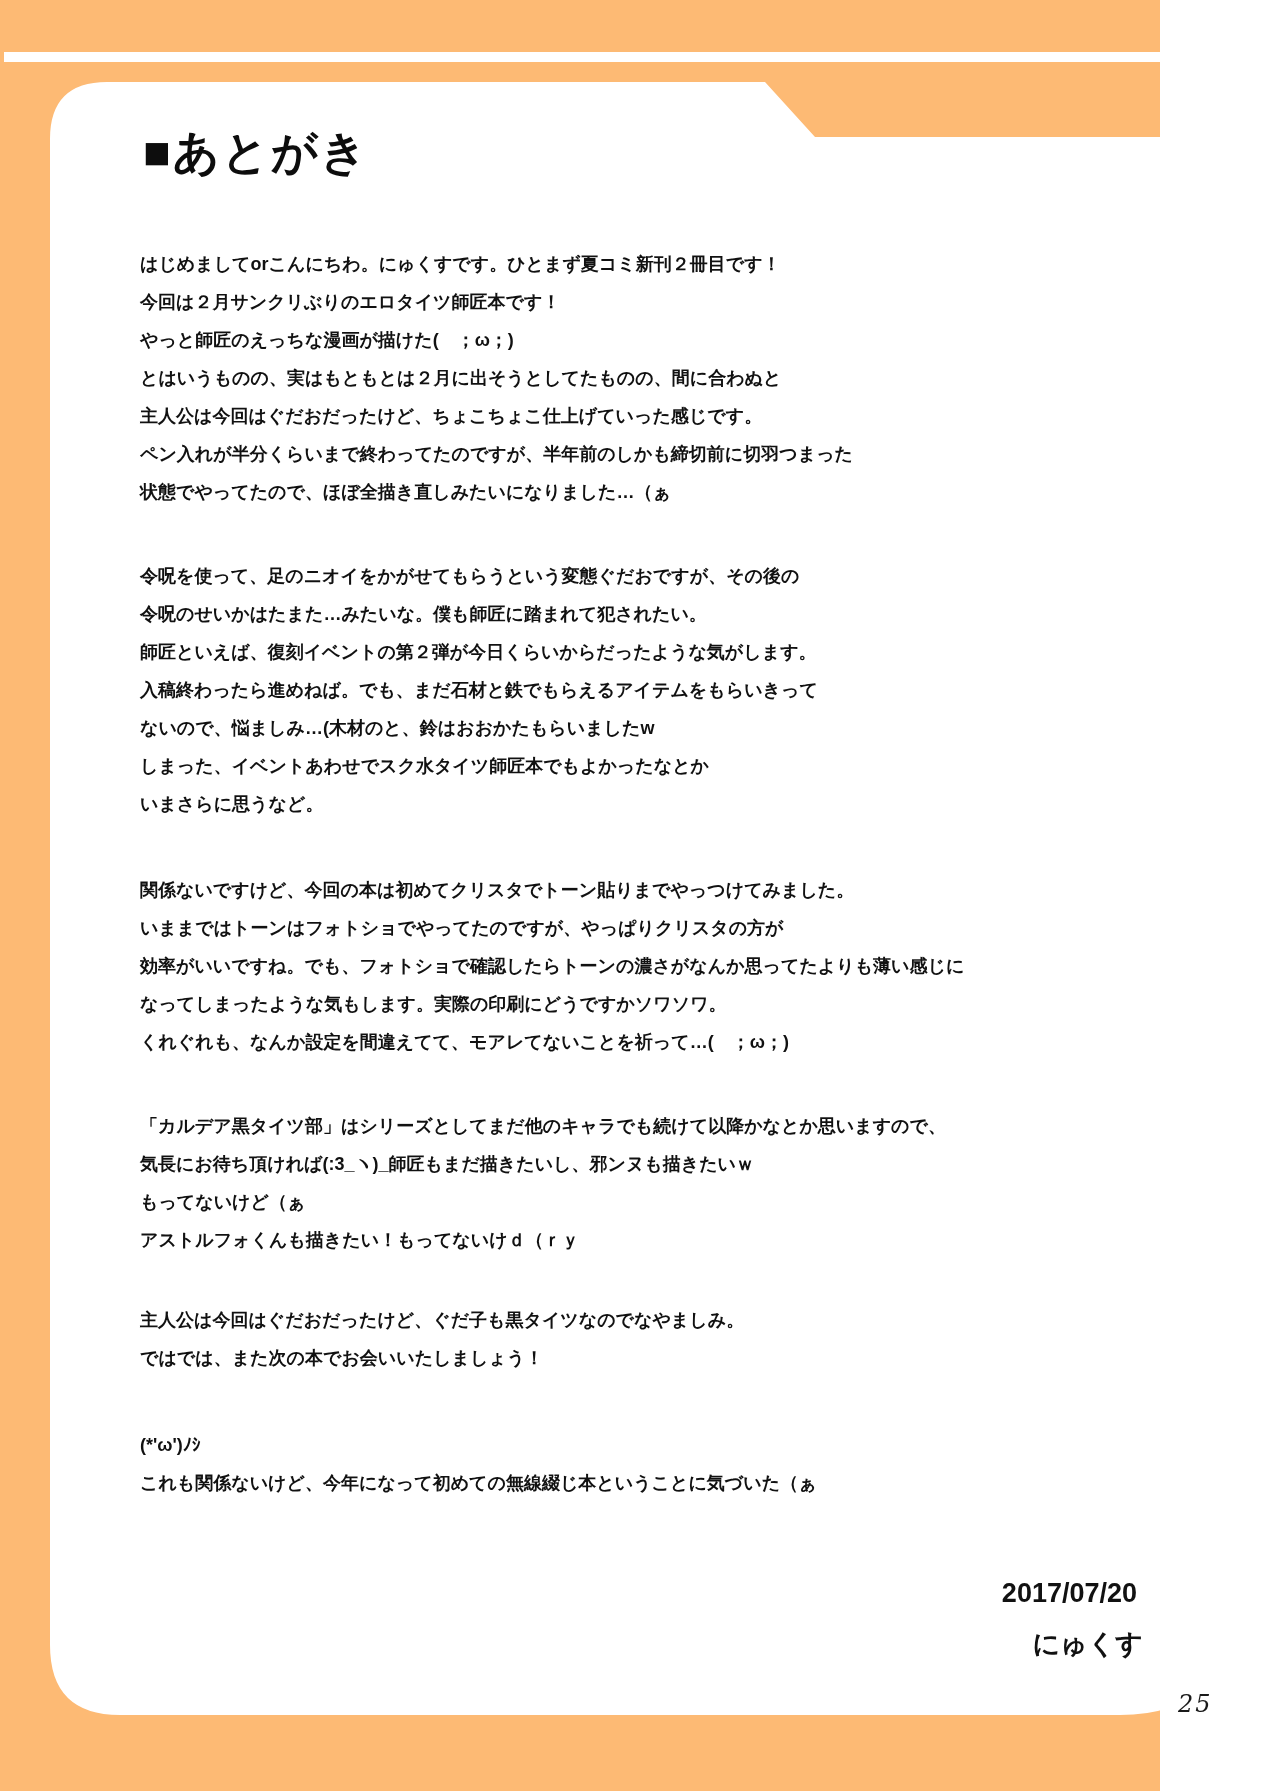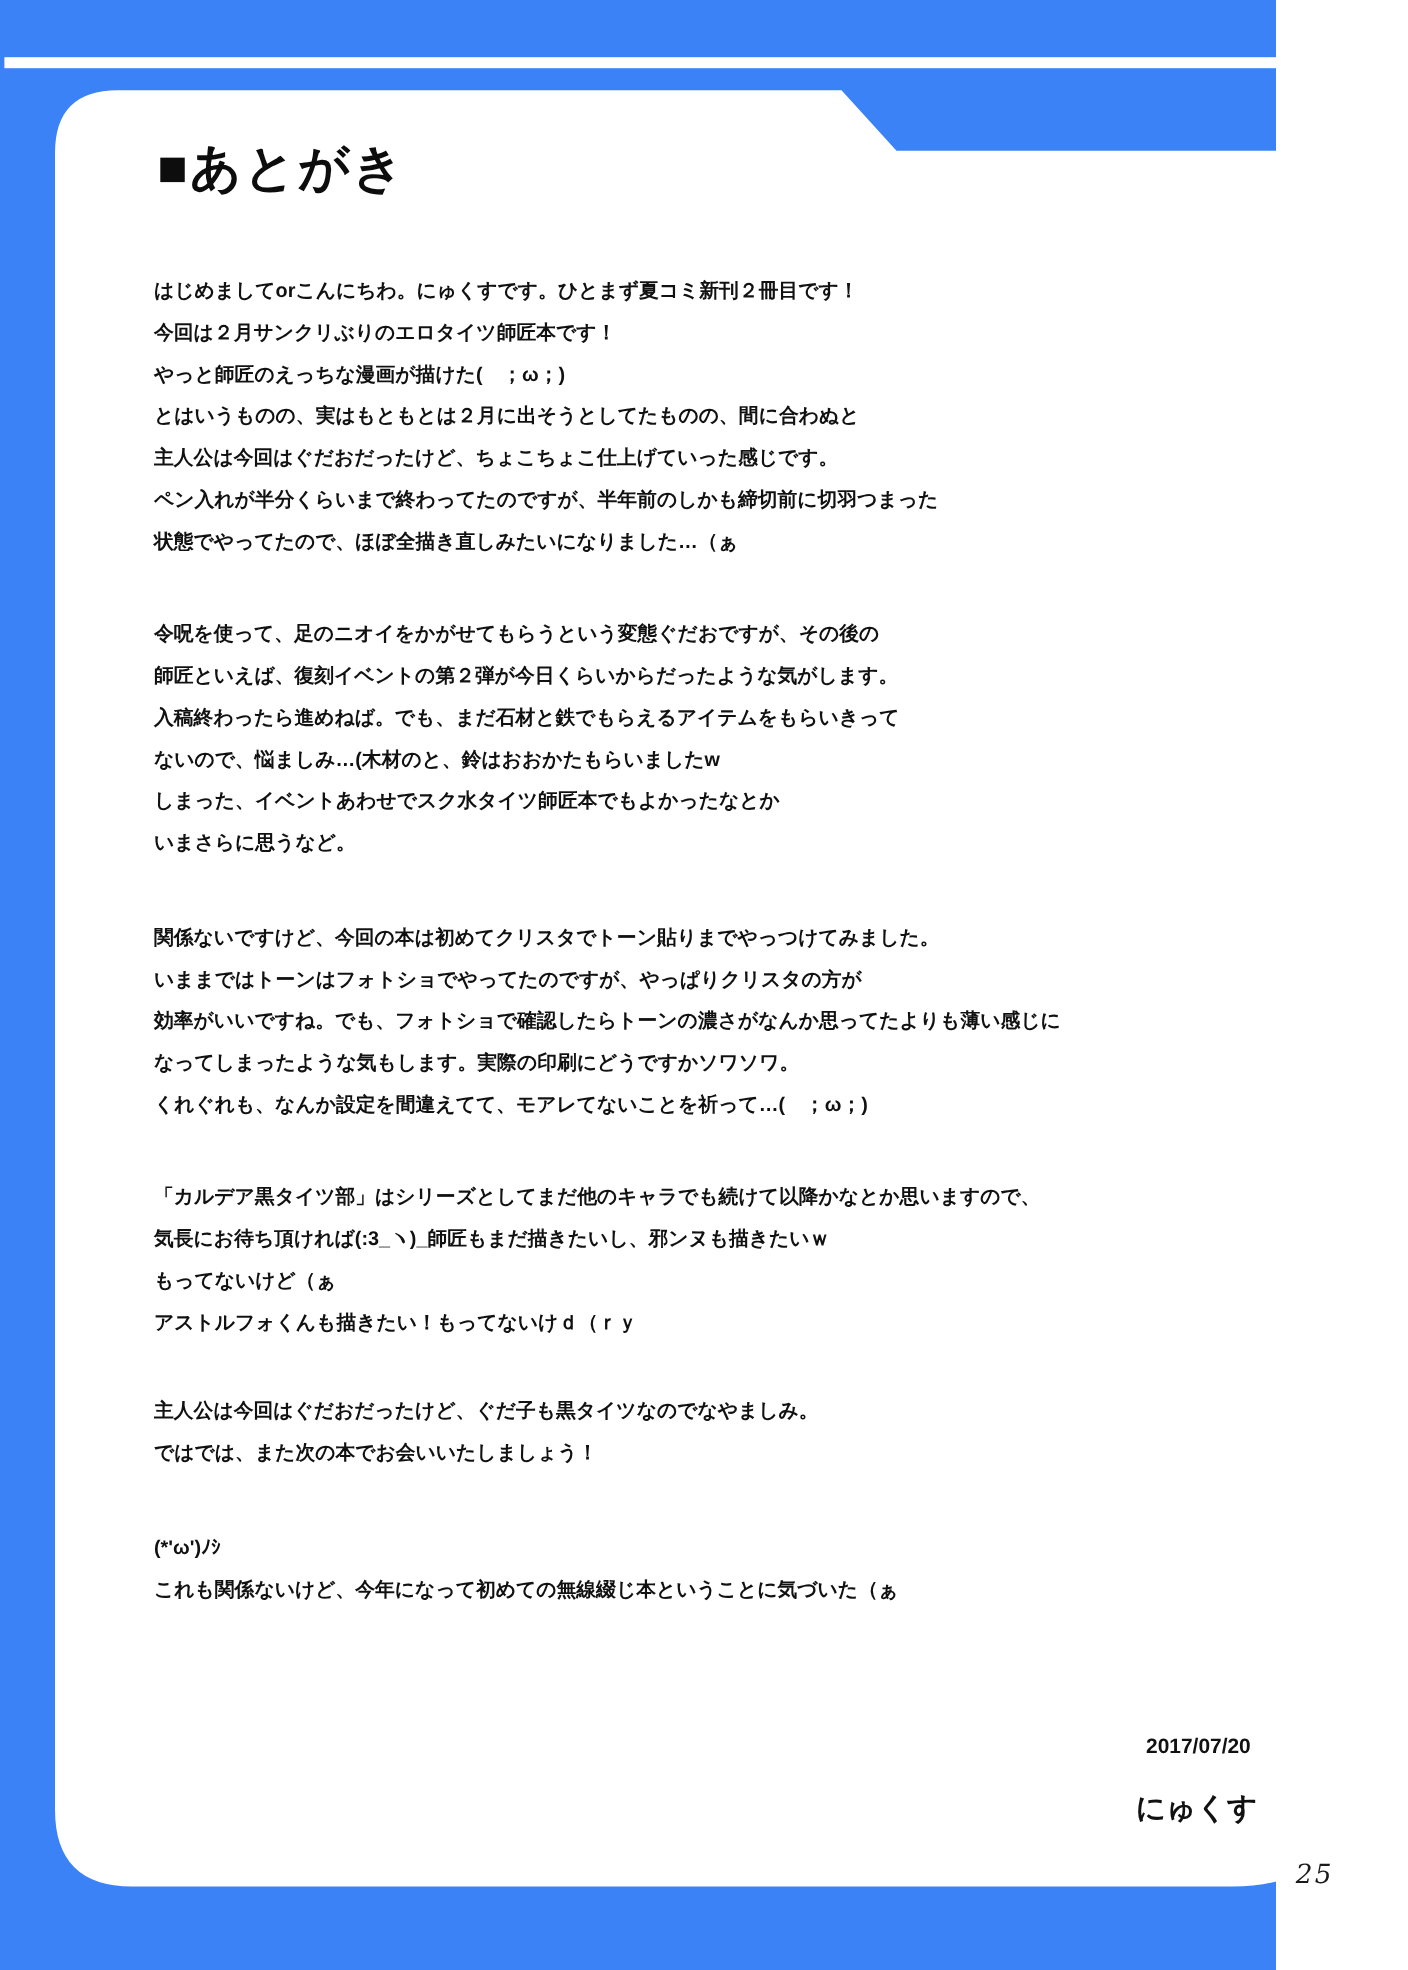--- a/index.html
+++ b/index.html
@@ -3,21 +3,21 @@
 <meta charset="utf-8">
 <style>
   html,body{margin:0;padding:0;}
   body{
     width:1280px;height:1791px;
     font-family:"Liberation Sans","DejaVu Sans",sans-serif;
     overflow:hidden;
   }
   .page{
     position:relative;width:1160px;height:1791px;
-    background:#3b82f6;
+    background:#fdba74;
   }
   .top-stripe{
     position:absolute;left:4px;top:52px;width:1276px;height:10px;
     background:#ffffff;
   }
   .panel-shape{
     position:absolute;left:0;top:0;width:1280px;height:1791px;
     display:block;
   }
   .content{position:absolute;left:0;top:0;width:1280px;height:1791px;}
@@ -31,21 +31,21 @@
     font-size:18px;font-weight:700;color:#111111;
     white-space:nowrap;
   }
   .body-text .line{height:38px;line-height:38px;}
   .para + .para{margin-top:46px;}
   .para:nth-child(3){margin-top:48px;}
   .para:nth-child(5){margin-top:42px;}
   .para:nth-child(6){margin-top:49px;}
   .date-line{
     position:absolute;top:1578px;right:143px;
-    font-size:19px;font-weight:700;color:#111111;white-space:nowrap;
+    font-size:27px;font-weight:700;color:#111111;white-space:nowrap;
   }
   .signature{
     position:absolute;top:1626px;right:137px;
     font-size:27px;font-weight:700;color:#111111;white-space:nowrap;
   }
   .page-number{
     position:absolute;left:1178px;top:1690px;
     font-family:"DejaVu Serif","Liberation Serif",serif;
     font-style:italic;
     font-size:24px;font-weight:400;color:#1a1a1a;
@@ -87,20 +87,21 @@
           <div class="line">はじめましてorこんにちわ。にゅくすです。ひとまず夏コミ新刊２冊目です！</div>
           <div class="line">今回は２月サンクリぶりのエロタイツ師匠本です！</div>
           <div class="line">やっと師匠のえっちな漫画が描けた(　；ω；)</div>
           <div class="line">とはいうものの、実はもともとは２月に出そうとしてたものの、間に合わぬと</div>
           <div class="line">主人公は今回はぐだおだったけど、ちょこちょこ仕上げていった感じです。</div>
           <div class="line">ペン入れが半分くらいまで終わってたのですが、半年前のしかも締切前に切羽つまった</div>
           <div class="line">状態でやってたので、ほぼ全描き直しみたいになりました…（ぁ</div>
         </div>
         <div class="para">
           <div class="line">令呪を使って、足のニオイをかがせてもらうという変態ぐだおですが、その後の</div>
+          <div class="line">令呪のせいかはたまた…みたいな。僕も師匠に踏まれて犯されたい。</div>
           <div class="line">師匠といえば、復刻イベントの第２弾が今日くらいからだったような気がします。</div>
           <div class="line">入稿終わったら進めねば。でも、まだ石材と鉄でもらえるアイテムをもらいきって</div>
           <div class="line">ないので、悩ましみ…(木材のと、鈴はおおかたもらいましたw</div>
           <div class="line">しまった、イベントあわせでスク水タイツ師匠本でもよかったなとか</div>
           <div class="line">いまさらに思うなど。</div>
         </div>
         <div class="para">
           <div class="line">関係ないですけど、今回の本は初めてクリスタでトーン貼りまでやっつけてみました。</div>
           <div class="line">いままではトーンはフォトショでやってたのですが、やっぱりクリスタの方が</div>
           <div class="line">効率がいいですね。でも、フォトショで確認したらトーンの濃さがなんか思ってたよりも薄い感じに</div>

